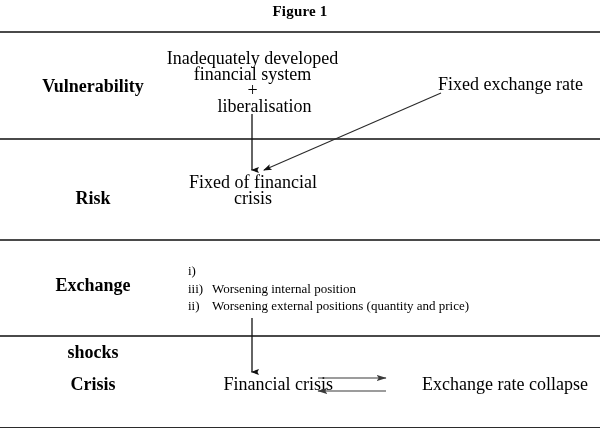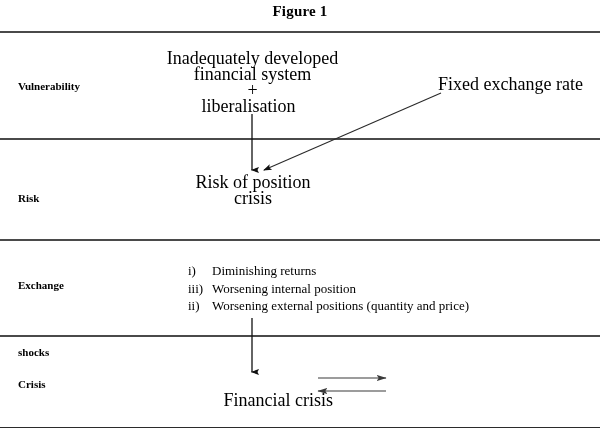--- a/index.html
+++ b/index.html
@@ -39,22 +39,22 @@
     width: 600px;
     background: #4a4a4a;
   }
   .hrule.thin { background: #2b2b2b; }
 
   
   .row-label {
     position: absolute;
     left: 18px;
     width: 150px;
-    text-align: left;
-    font-size: 11px;
+    text-align: center;
+    font-size: 18px;
     font-weight: bold;
     line-height: 17px;
   }
 
   
   .txt {
     position: absolute;
     font-size: 18px;
     line-height: 16px;
   }
@@ -103,51 +103,51 @@
   <div class="hrule" style="top:138px; height:2px;"></div>
   <div class="hrule" style="top:239px; height:2px;"></div>
   <div class="hrule" style="top:335px; height:2px;"></div>
   <div class="hrule thin" style="top:427px; height:1px;"></div>
 
   <div class="row-label" style="top:78px;">Vulnerability</div>
 
   <div class="txt center" style="left:160px; top:50px; width:185px;">Inadequately developed</div>
   <div class="txt center" style="left:160px; top:66px; width:185px;">financial system</div>
   <div class="txt center" style="left:160px; top:82px; width:185px;">+</div>
-  <div class="txt center" style="left:156px; top:98px; width:185px;">liberalisation</div>
+  <div class="txt center" style="left:172px; top:98px; width:185px;">liberalisation</div>
 
   <div class="txt left" style="left:413px; top:76px; width:170px;">Fixed exchange rate</div>
 
   <div class="row-label" style="top:190px;">Risk</div>
 
-  <div class="txt center" style="left:178px; top:174px; width:150px;">Risk of position</div>
+  <div class="txt center" style="left:178px; top:174px; width:150px;">Fixed of financial</div>
   <div class="txt center" style="left:178px; top:190px; width:150px;">crisis</div>
 
   <div class="row-label" style="top:277px;">Exchange</div>
   <div class="row-label" style="top:308px;margin-top:36px;">shocks</div>
 
   <div class="shock-list">
     <div class="shock-row">
       <span class="shock-num">i)</span>
-      <span class="shock-text">Diminishing returns</span>
     </div>
     <div class="shock-row">
       <span class="shock-num">iii)</span>
       <span class="shock-text">Worsening internal position</span>
     </div>
     <div class="shock-row">
       <span class="shock-num">ii)</span>
       <span class="shock-text">Worsening external positions (quantity and price)</span>
     </div>
   </div>
 
   <div class="row-label" style="top:376px;">Crisis</div>
 
-  <div class="txt left" style="left:203px; top:392px; width:130px;">Financial crisis</div>
+  <div class="txt left" style="left:203px; top:376px; width:130px;">Financial crisis</div>
 
+  <div class="txt left" style="left:398px; top:376px; width:190px;">Exchange rate collapse</div>
 
   <svg class="arrows" viewBox="0 0 600 433">
     <defs>
       <marker id="ah-down" markerWidth="9" markerHeight="9" refX="4.5" refY="7.6" orient="auto" markerUnits="userSpaceOnUse">
         <path d="M4.5,9 L1.6,0.6 L4.5,2.1 L7.4,0.6 Z" fill="#111111"></path>
       </marker>
       <marker id="ah-generic" markerWidth="9" markerHeight="9" refX="8" refY="4.5" orient="auto" markerUnits="userSpaceOnUse">
         <path d="M9,4.5 L0.5,1.4 L2.3,4.5 L0.5,7.6 Z" fill="#111111"></path>
       </marker>
       <marker id="ah-flat" markerWidth="10" markerHeight="8" refX="9.4" refY="4" orient="auto" markerUnits="userSpaceOnUse">

